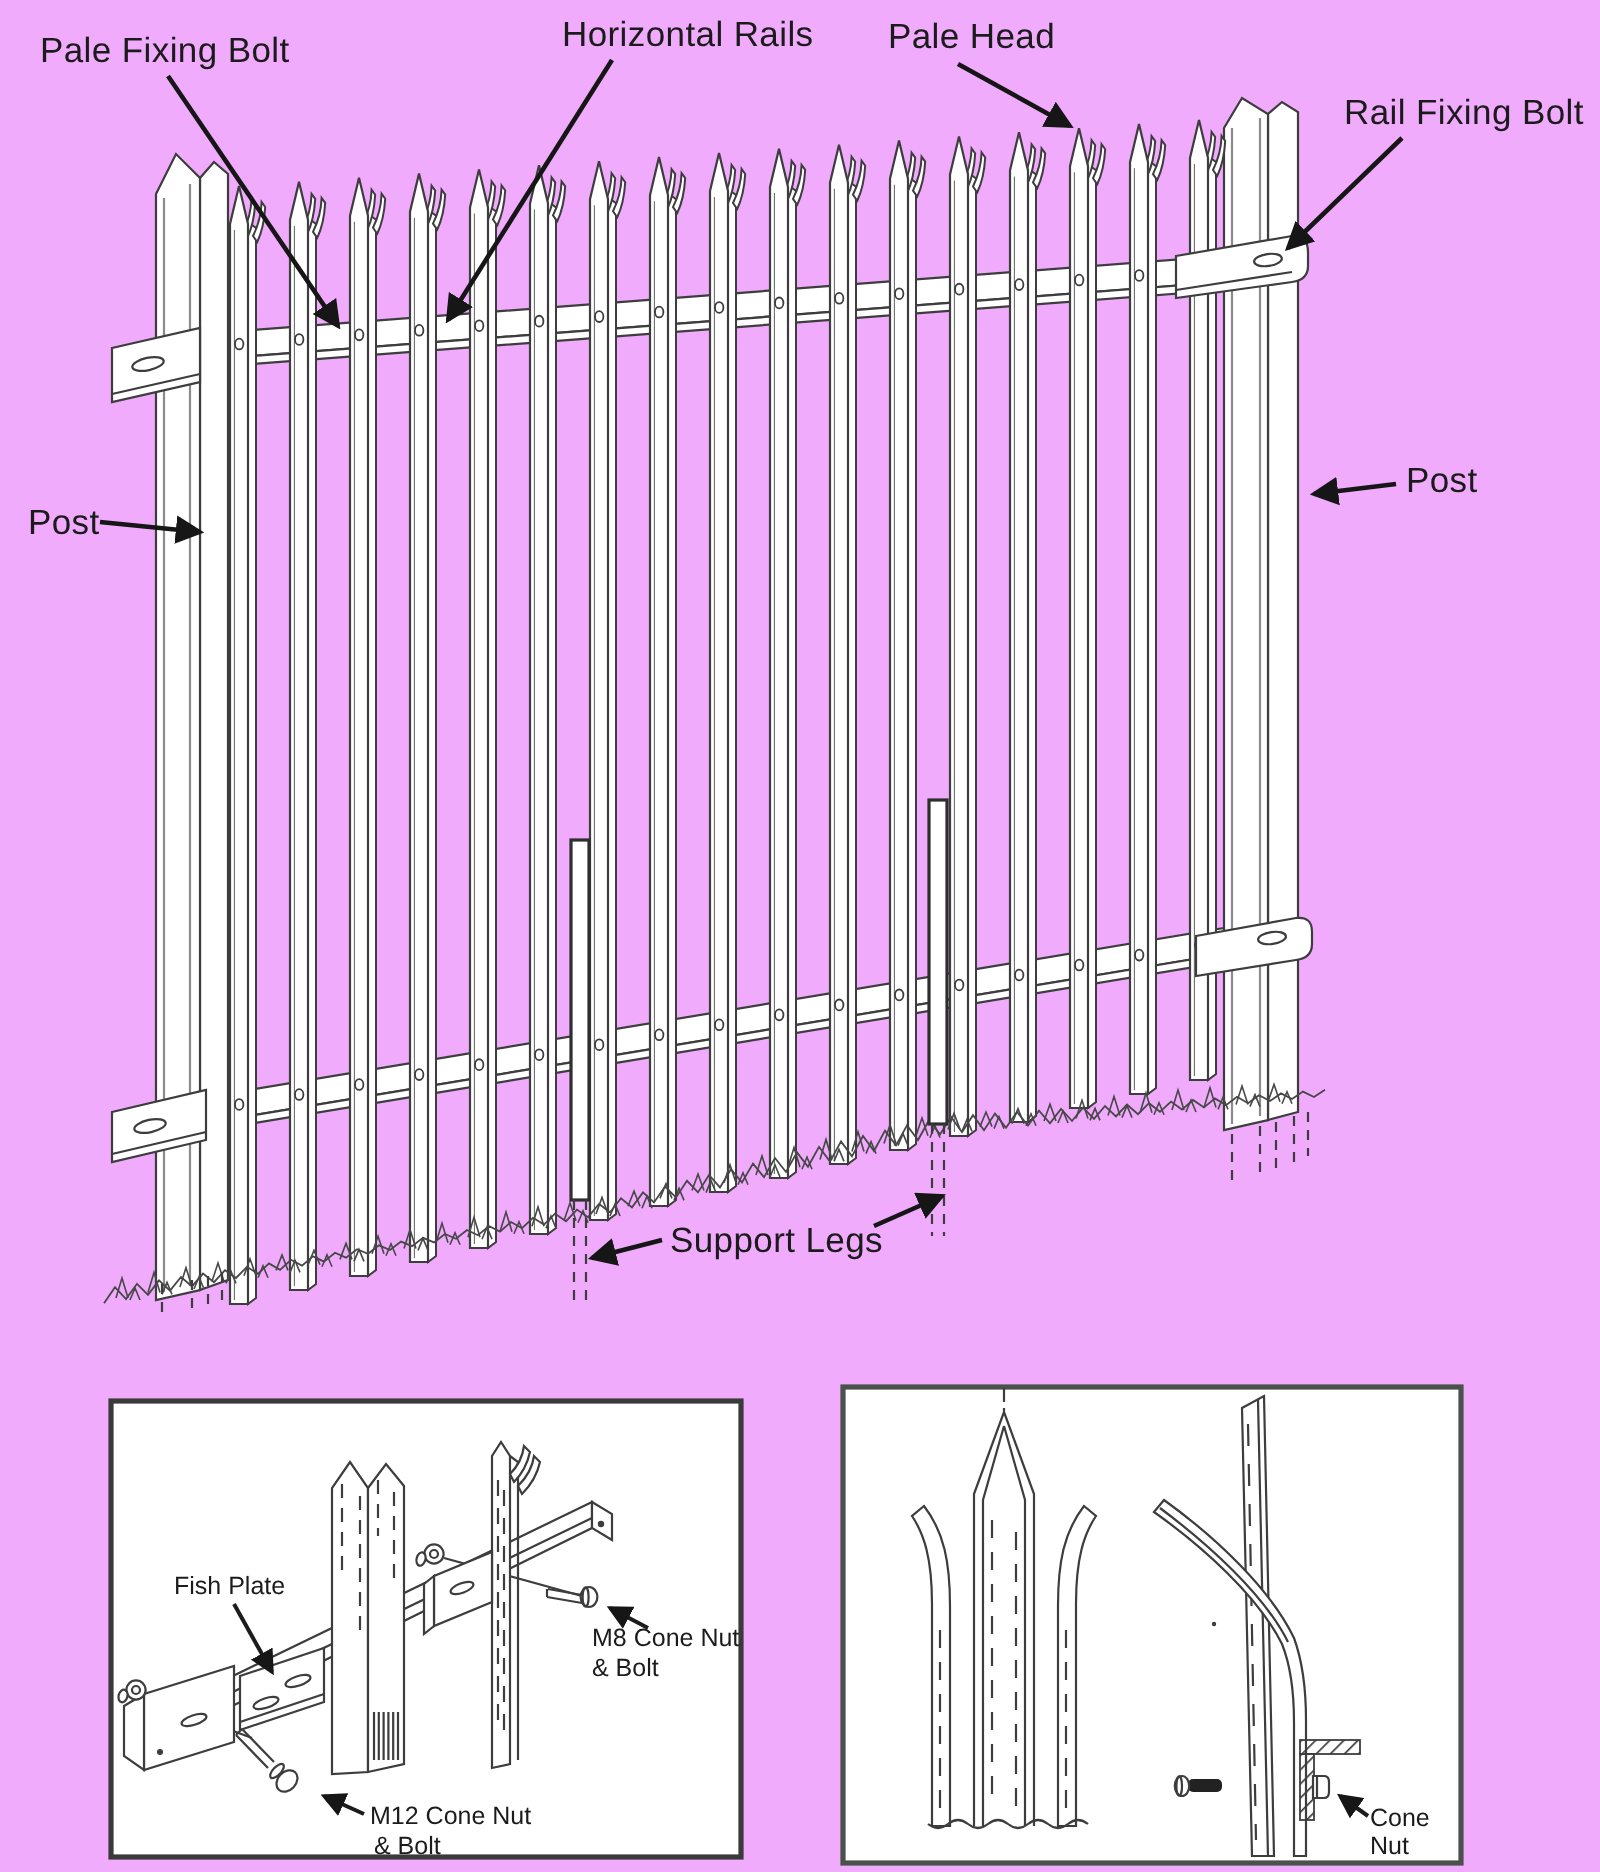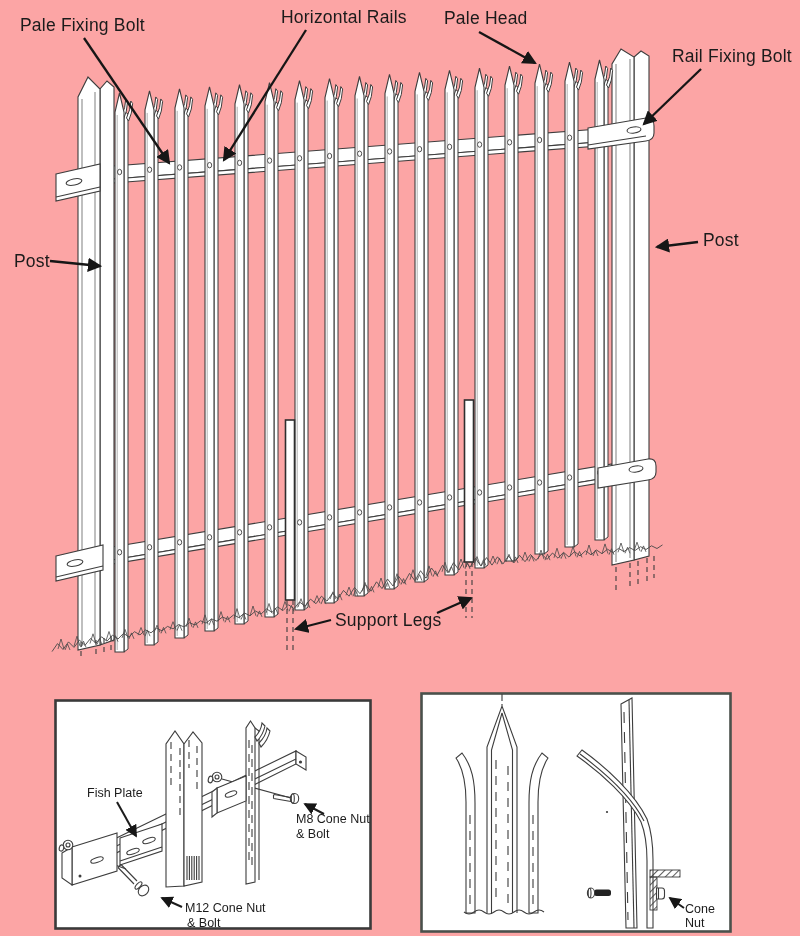--- a/index.html
+++ b/index.html
@@ -1,17 +1,17 @@
 <!DOCTYPE html>
 <html><head>
 <meta charset="utf-8">
 <title>Diagram</title>
 <style>
   html,body{margin:0;padding:0;background:#ffffff;}
-  .stage{width:800px;height:936px;position:relative;background:#fca5a5;margin:0;}
+  .stage{width:800px;height:936px;position:relative;background:#f0abfc;margin:0;}
   svg{display:block;}
   text{font-family:"Liberation Sans","DejaVu Sans",sans-serif;fill:#1b1b1b;}
   .lbl-main{font-size:17.5px;letter-spacing:.2px;}
   .lbl-small{font-size:12.5px;}
   .ink{stroke:#3d3d3d;fill:none;stroke-width:1.1;}
   .white{fill:#ffffff;stroke:#3d3d3d;stroke-width:1.1;}
   .arrow{stroke:#161616;stroke-width:2.3;fill:none;}
   .arrow-s{stroke:#1c1c1c;stroke-width:2;fill:none;}
 </style>
 </head>

